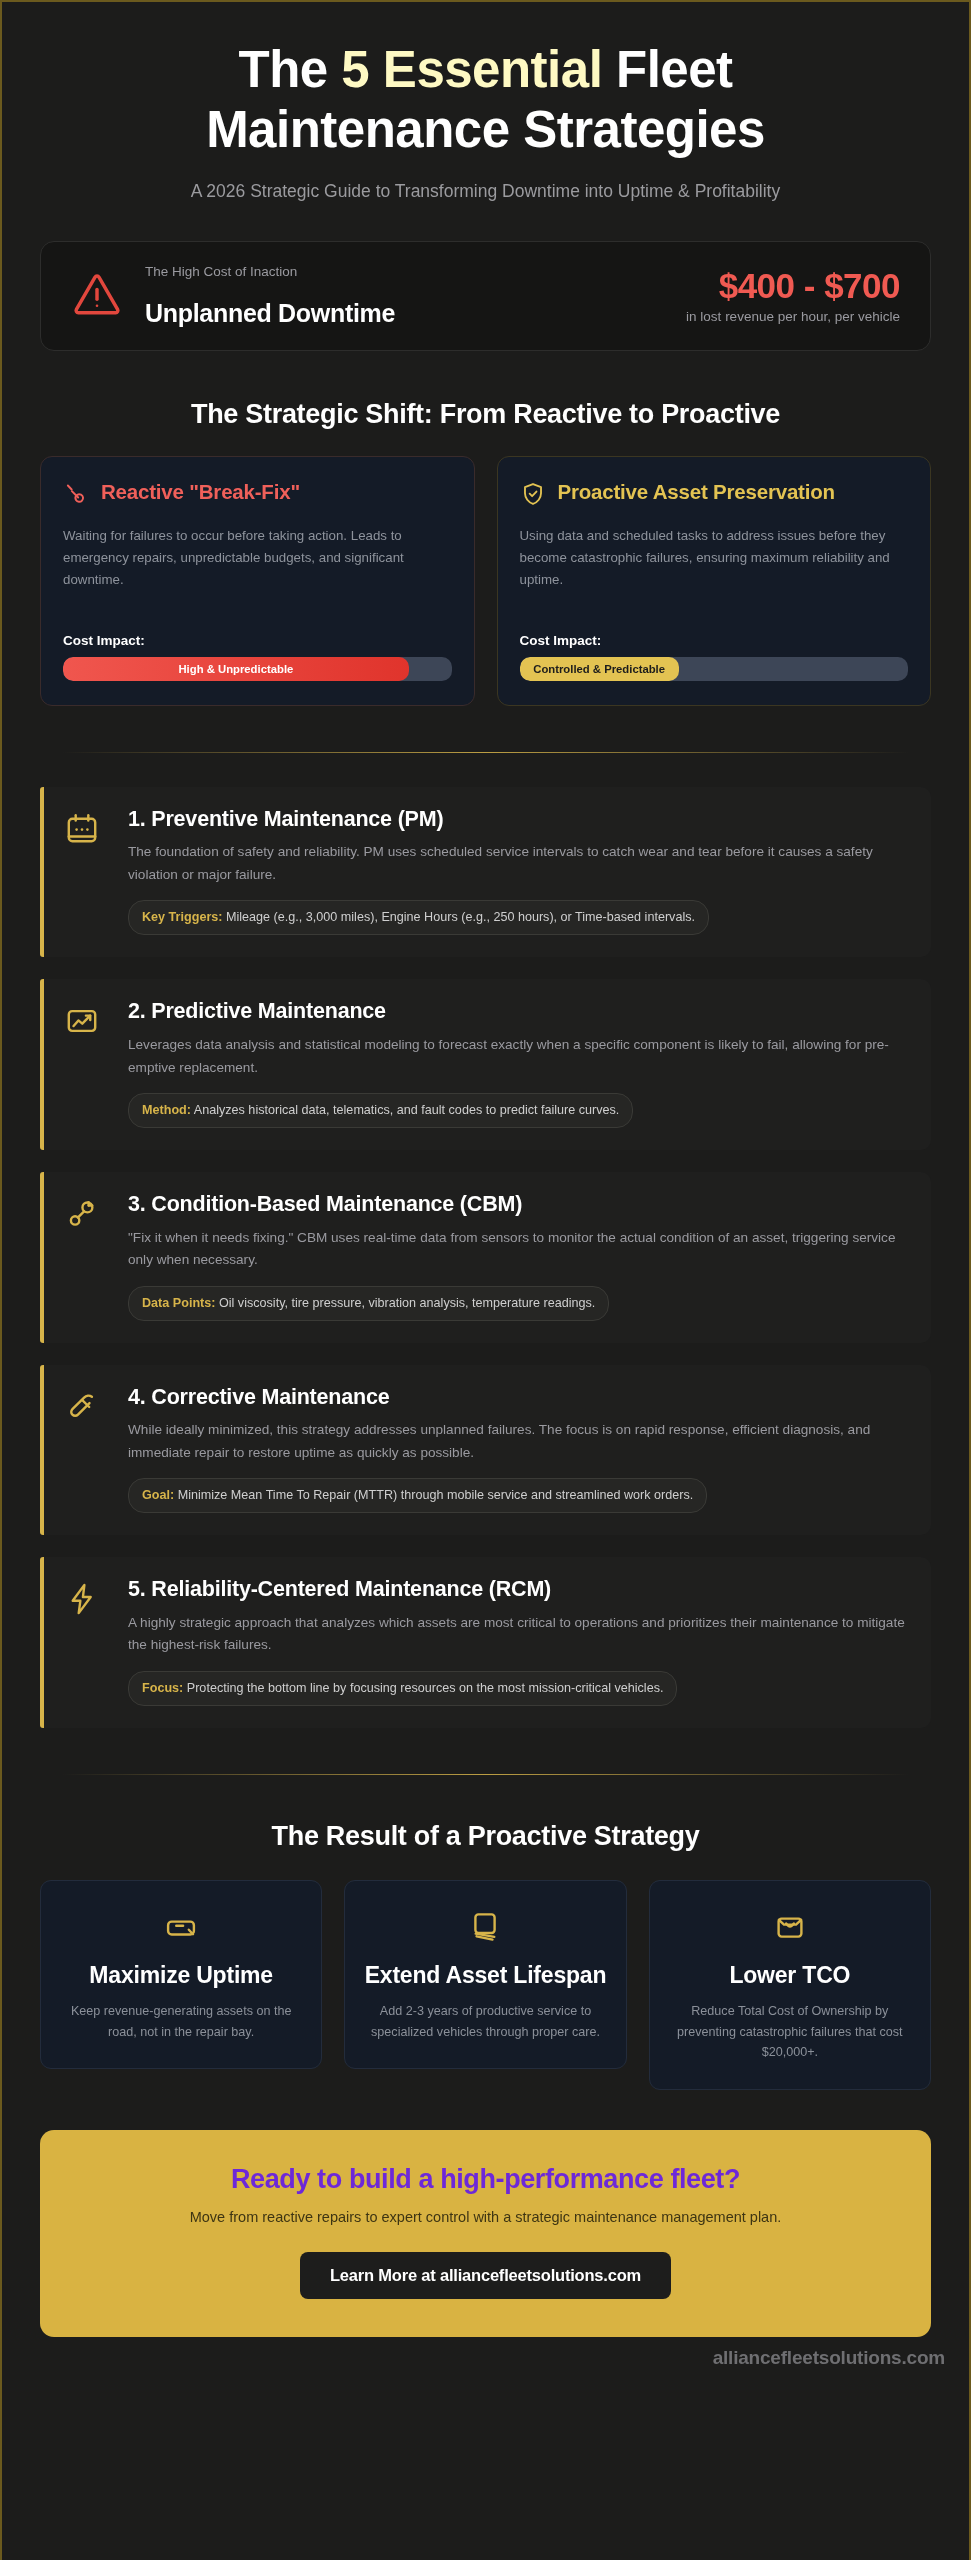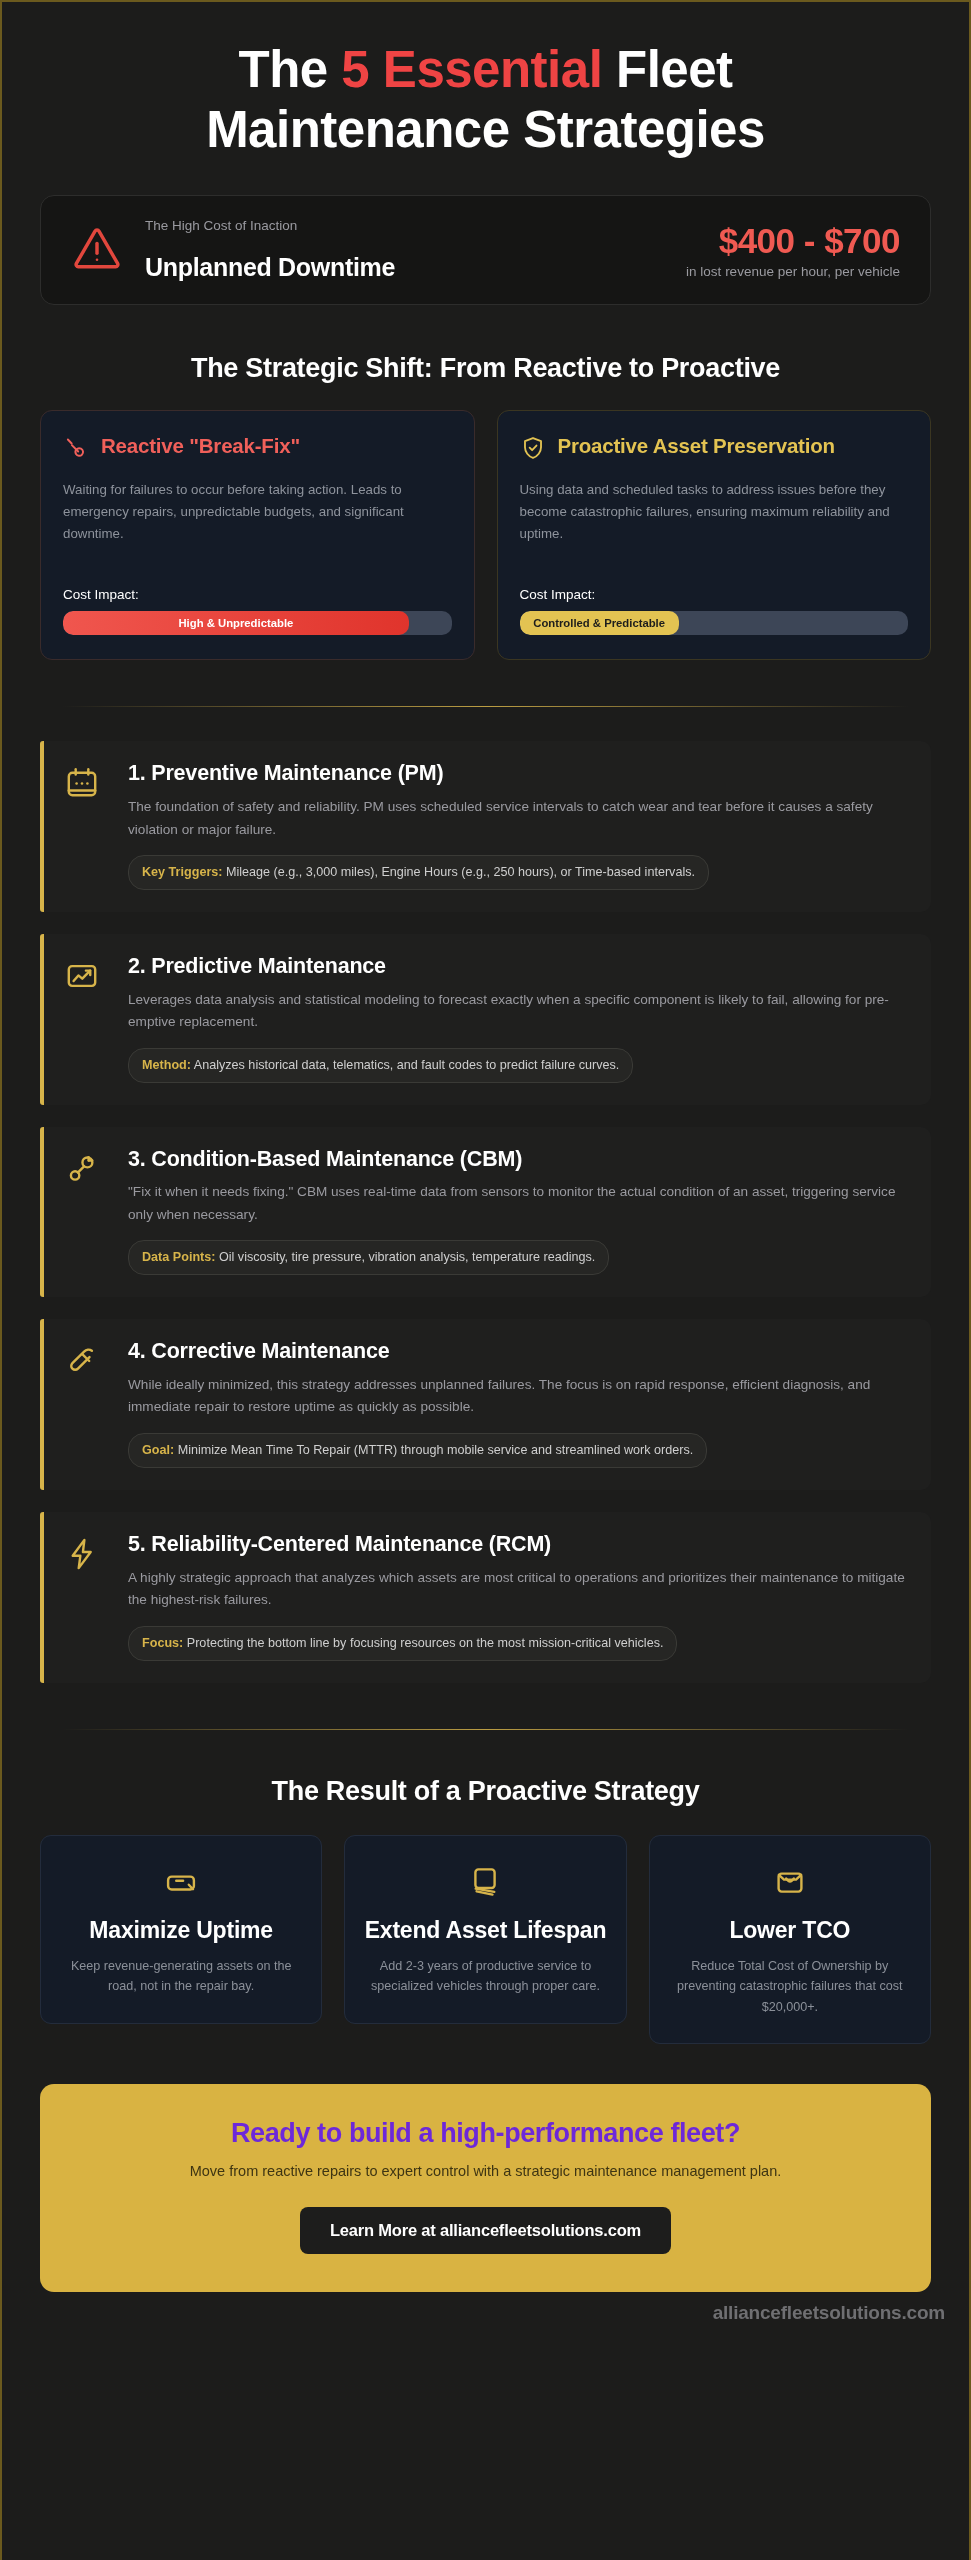--- a/index.html
+++ b/index.html
@@ -26,21 +26,21 @@
 
   
   .hero{ padding:38px 60px 0 60px; text-align:center; }
   .hero h1{
     font-size:51px;
     line-height:1.17;
     font-weight:700;
     letter-spacing:-0.5px;
     color:#ffffff;
   }
-  .hero h1 .accent{ color:#ef4444; }
+  .hero h1 .accent{ color:#fef9c3; }
   .hero .sub{
     margin-top:20px;
     font-size:17.5px;
     line-height:1.45;
     color:#9b9b9f;
     max-width:660px;
     margin-left:auto;
     margin-right:auto;
   }
 
@@ -104,21 +104,21 @@
   .ccard .cdesc{
     margin-top:14px;
     font-size:13.3px;
     line-height:1.65;
     color:#8e939c;
   }
   .ccard .cost-label{
     margin-top:auto;
     padding-top:22px;
     font-size:13.5px;
-    font-weight:400;
+    font-weight:700;
     color:#ffffff;
   }
   .bar{
     margin-top:9px;
     height:24px;
     border-radius:10px;
     background:#3d4657;
     position:relative;
     overflow:hidden;
     text-align:center;
@@ -272,20 +272,21 @@
     letter-spacing:-0.2px;
   }
 </style>
 </head>
 <body>
 
 <div class="page">
 
   <div class="hero">
     <h1><span>The </span><span class="accent">5 Essential</span><span> Fleet</span><br><span>Maintenance Strategies</span></h1>
+    <div class="sub">A 2026 Strategic Guide to Transforming Downtime into Uptime &amp; Profitability</div>
   </div>
 
   <div class="alert-wrap">
     <div class="alert">
       <div class="left">
         <span class="warn-icon">
           <svg width="52" height="52" viewBox="0 0 24 24" fill="none" stroke="#e2473d" stroke-width="1.6" stroke-linecap="round" stroke-linejoin="round">
             <path d="M11.1 3.3 2.5 18.2a1 1 0 0 0 .9 1.5h17.2a1 1 0 0 0 .9-1.5L12.9 3.3a1 1 0 0 0-1.8 0z"></path>
             <line x1="12" y1="9" x2="12" y2="13.5"></line>
             <circle cx="12" cy="16.5" r="0.6" fill="#e2473d" stroke="none"></circle>

